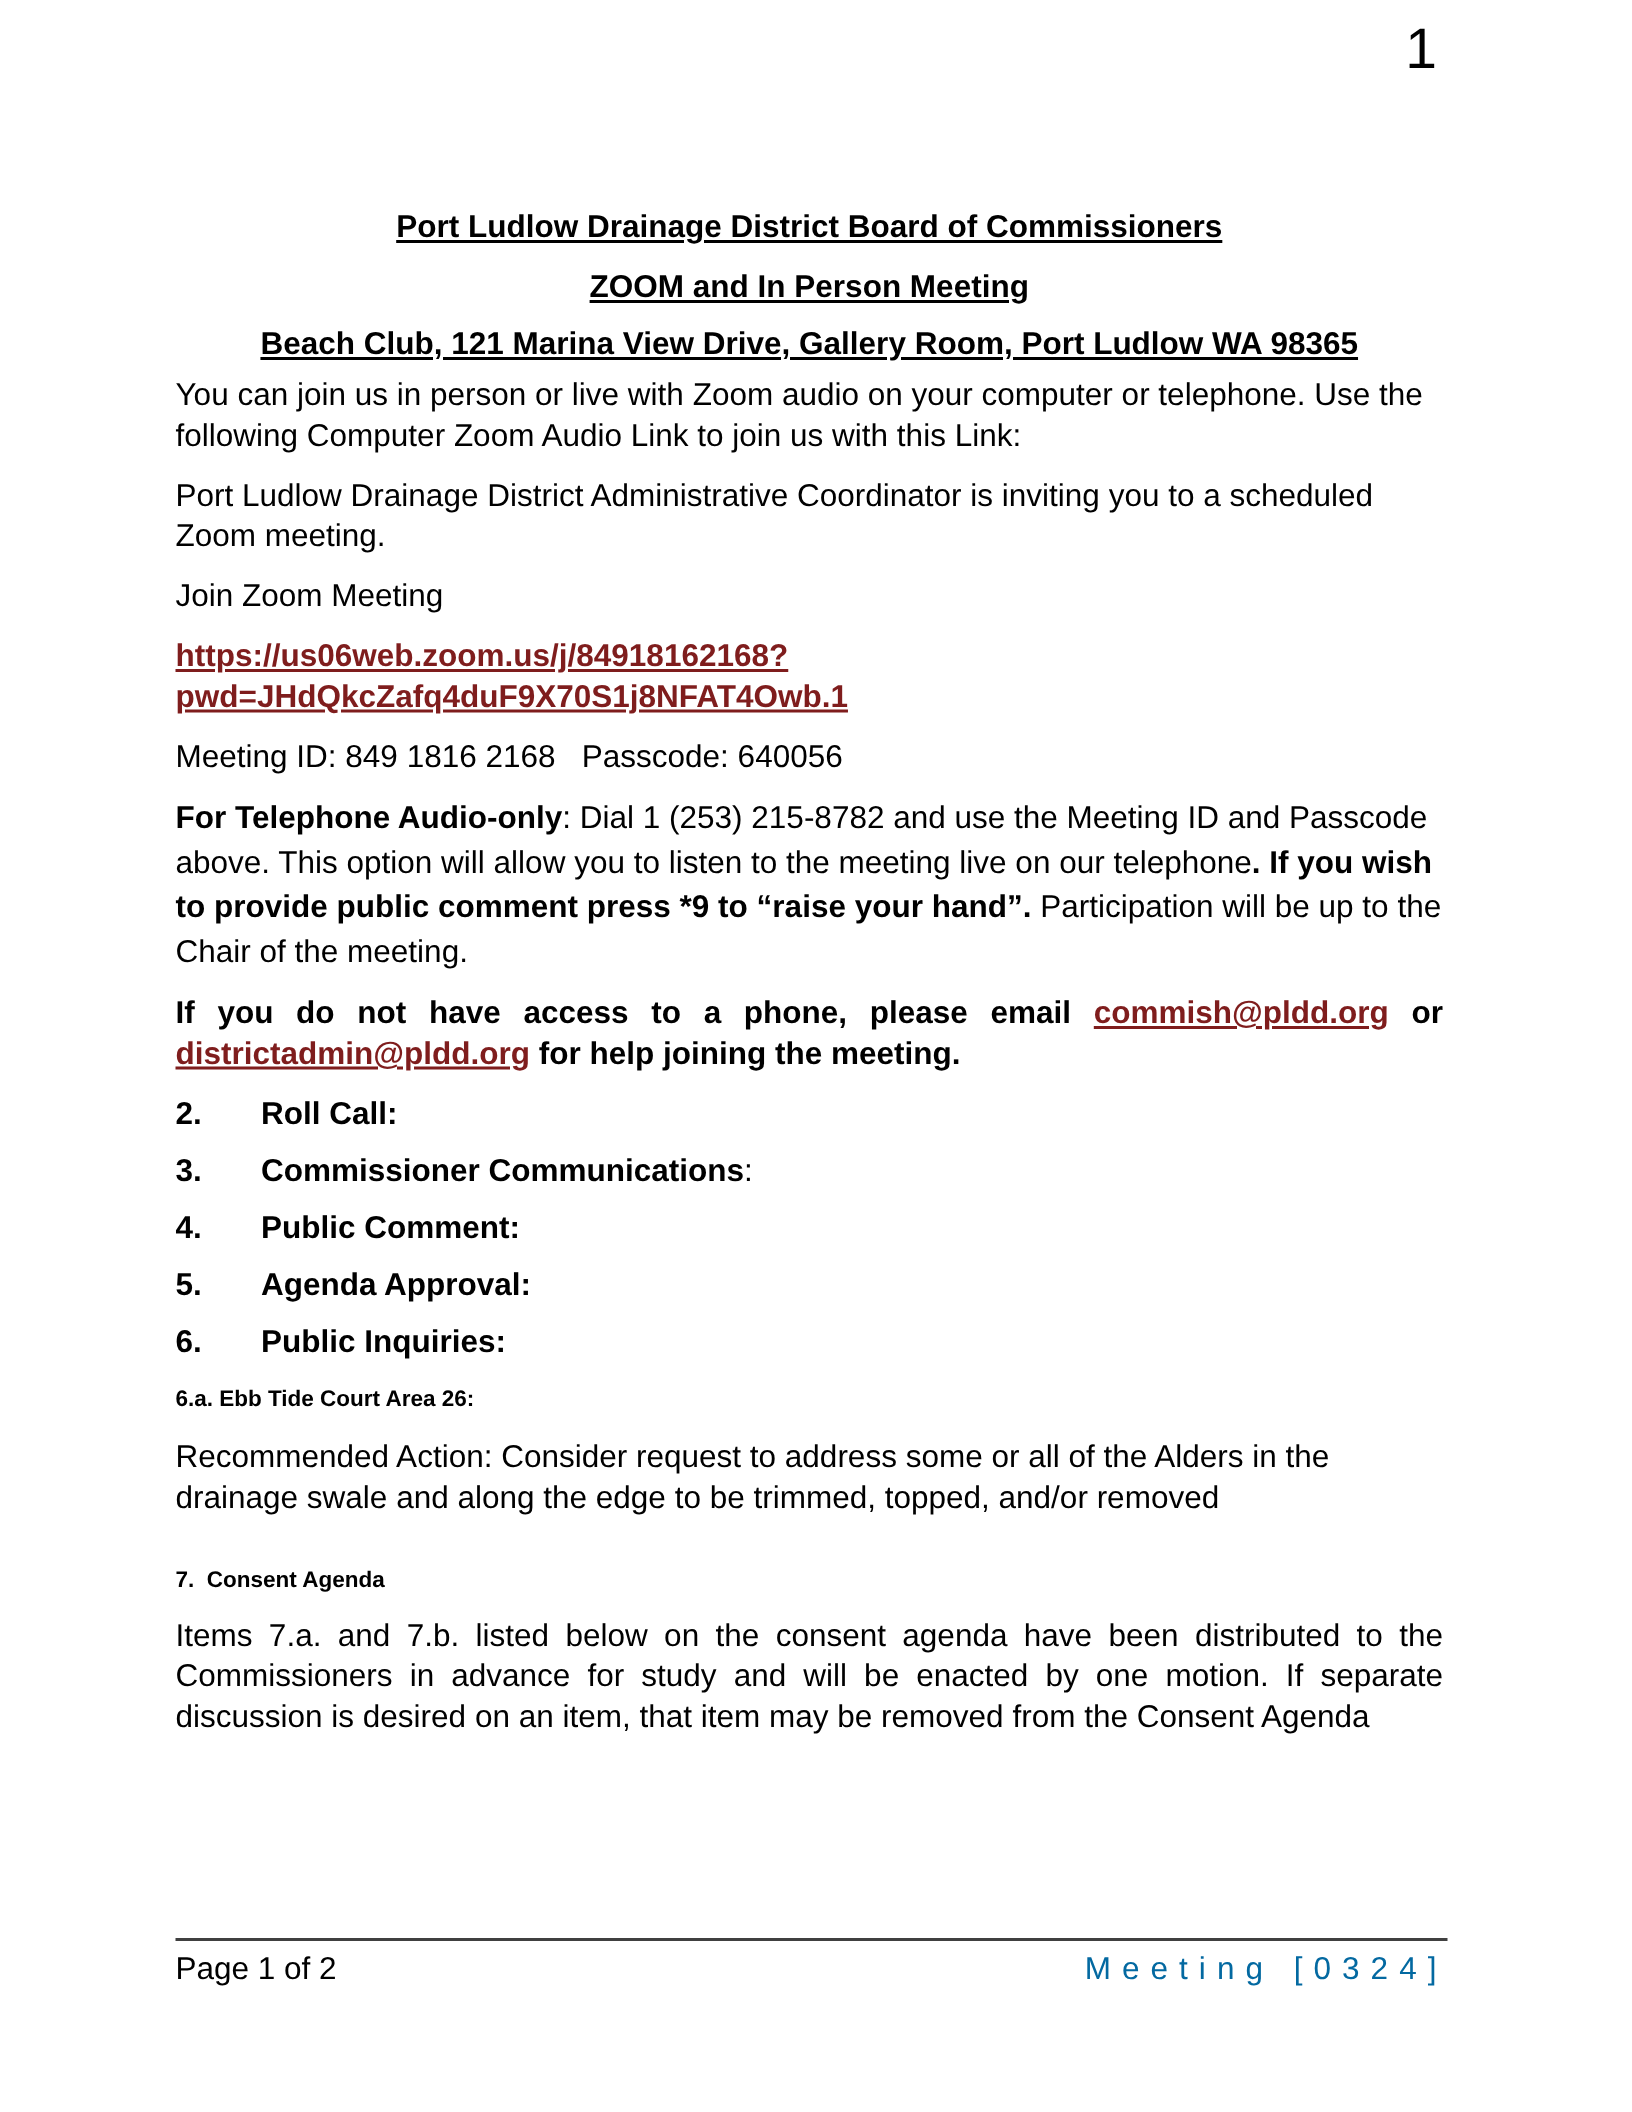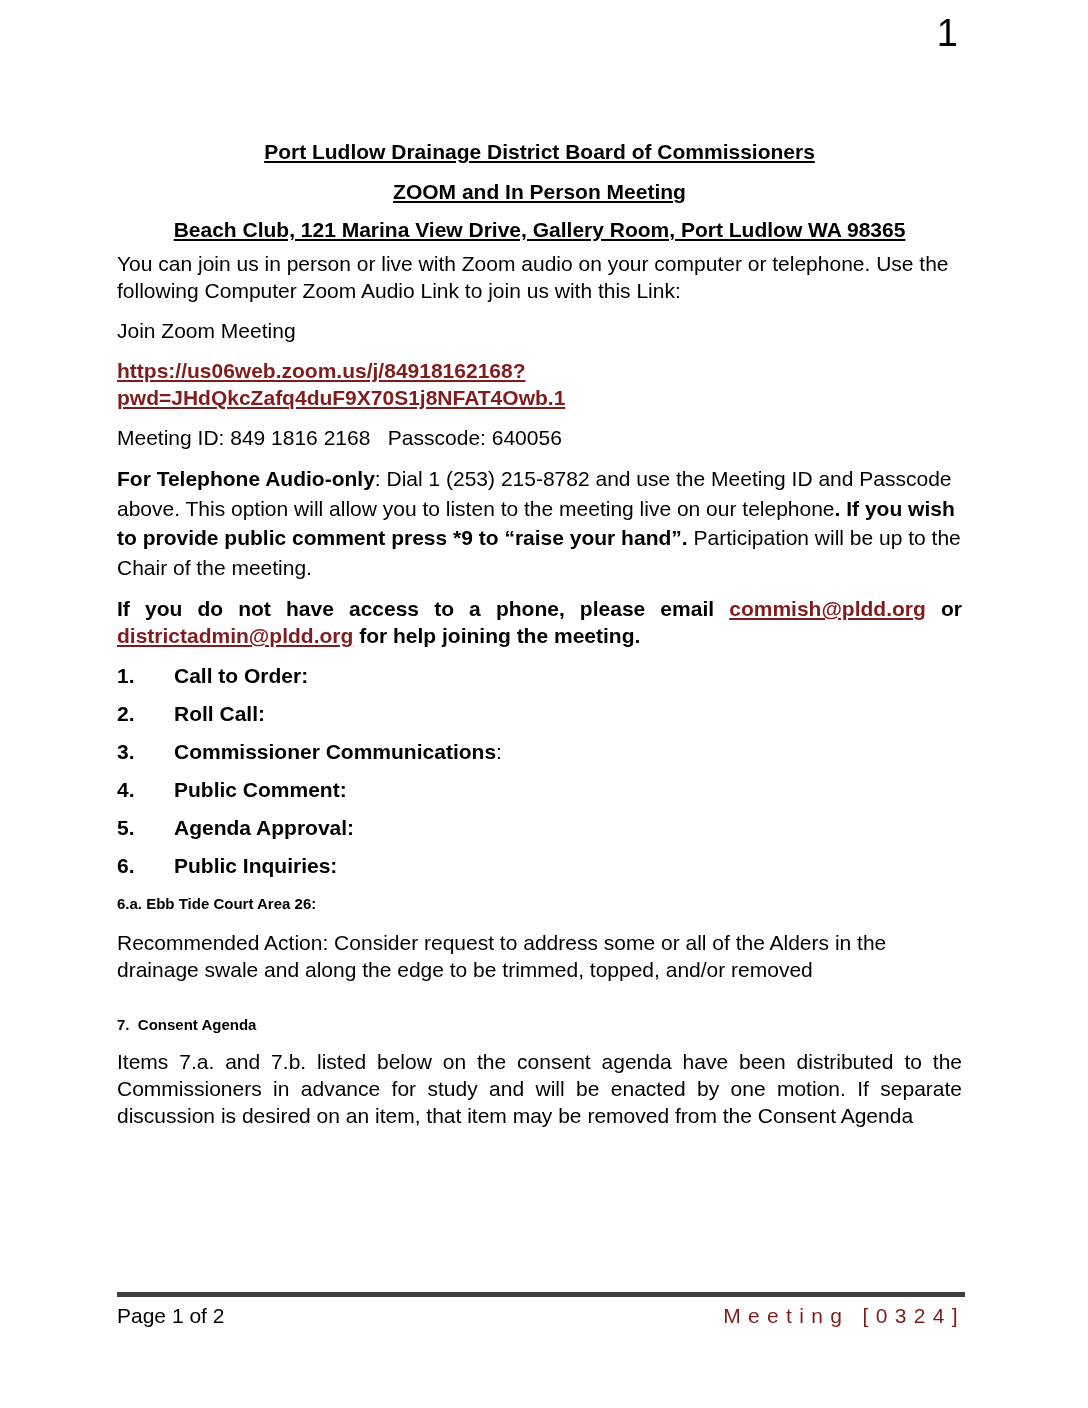--- a/index.html
+++ b/index.html
@@ -71,58 +71,58 @@
     line-height: 27px;
     margin: 0 0 12px 0;
     white-space: pre-wrap;
   }
   .sec-heading.consent { margin-top: 28px; margin-bottom: 10px; }
   .footer {
     position: absolute;
     left: 117px;
     width: 848px;
     top: 1292px;
-    border-top: 5px solid #404040;
+    border-top: 2px solid #404040;
     padding-top: 7px;
     display: flex;
     justify-content: space-between;
     align-items: center;
     font-size: 21px;
   }
   .footer .right {
-    color: #7f1d1d;
+    color: #0369a1;
     letter-spacing: 0.35em;
   }
 </style>
 </head>
 <body>
 
 <div class="page">
 
   <div class="corner-num">1</div>
 
   <div class="content">
 
     <p class="hdr">Port Ludlow Drainage District Board of Commissioners</p>
     <p class="hdr gap">ZOOM and In Person Meeting</p>
     <p class="hdr last">Beach Club, 121 Marina View Drive, Gallery Room, Port Ludlow WA 98365</p>
 
     <p class="body">You can join us in person or live with Zoom audio on your computer or telephone. Use the following Computer Zoom Audio Link to join us with this Link:</p>
+    <p class="body">Port Ludlow Drainage District Administrative Coordinator is inviting you to a scheduled Zoom meeting.</p>
     <p class="body">Join Zoom Meeting</p>
 
     <p class="body"><a class="link">https://us06web.zoom.us/j/84918162168?pwd=JHdQkcZafq4duF9X70S1j8NFAT4Owb.1</a></p>
 
     <p class="body">Meeting ID: 849 1816 2168   Passcode: 640056</p>
 
     <p class="body tight"><span class="bold">For Telephone Audio-only</span><span>: Dial 1 (253) 215-8782 and use the Meeting ID and Passcode above. This option will allow you to listen to the meeting live on our telephone</span><span class="bold">. If you wish to provide public comment press *9 to “raise your hand”.</span><span> Participation will be up to the Chair of the meeting.</span></p>
 
     <p class="body bold justify"><span>If you do not have access to a phone, please email </span><a class="link">commish@pldd.org</a><span> or </span><a class="link">districtadmin@pldd.org</a><span> for help joining the meeting.</span></p>
 
     <div>
-      <p class="agenda-item"><span class="num">1.</span><span>Call to Order:</span><span class="suffix"></span></p>
       <p class="agenda-item"><span class="num">2.</span><span>Roll Call:</span><span class="suffix"></span></p>
       <p class="agenda-item"><span class="num">3.</span><span>Commissioner Communications</span><span class="suffix">:</span></p>
       <p class="agenda-item"><span class="num">4.</span><span>Public Comment:</span><span class="suffix"></span></p>
       <p class="agenda-item"><span class="num">5.</span><span>Agenda Approval:</span><span class="suffix"></span></p>
       <p class="agenda-item"><span class="num">6.</span><span>Public Inquiries:</span><span class="suffix"></span></p>
     </div>
 
     <p class="sec-heading">6.a. Ebb Tide Court Area 26:</p>
     <p class="body">Recommended Action: Consider request to address some or all of the Alders in the drainage swale and along the edge to be trimmed, topped, and/or removed</p>
 

